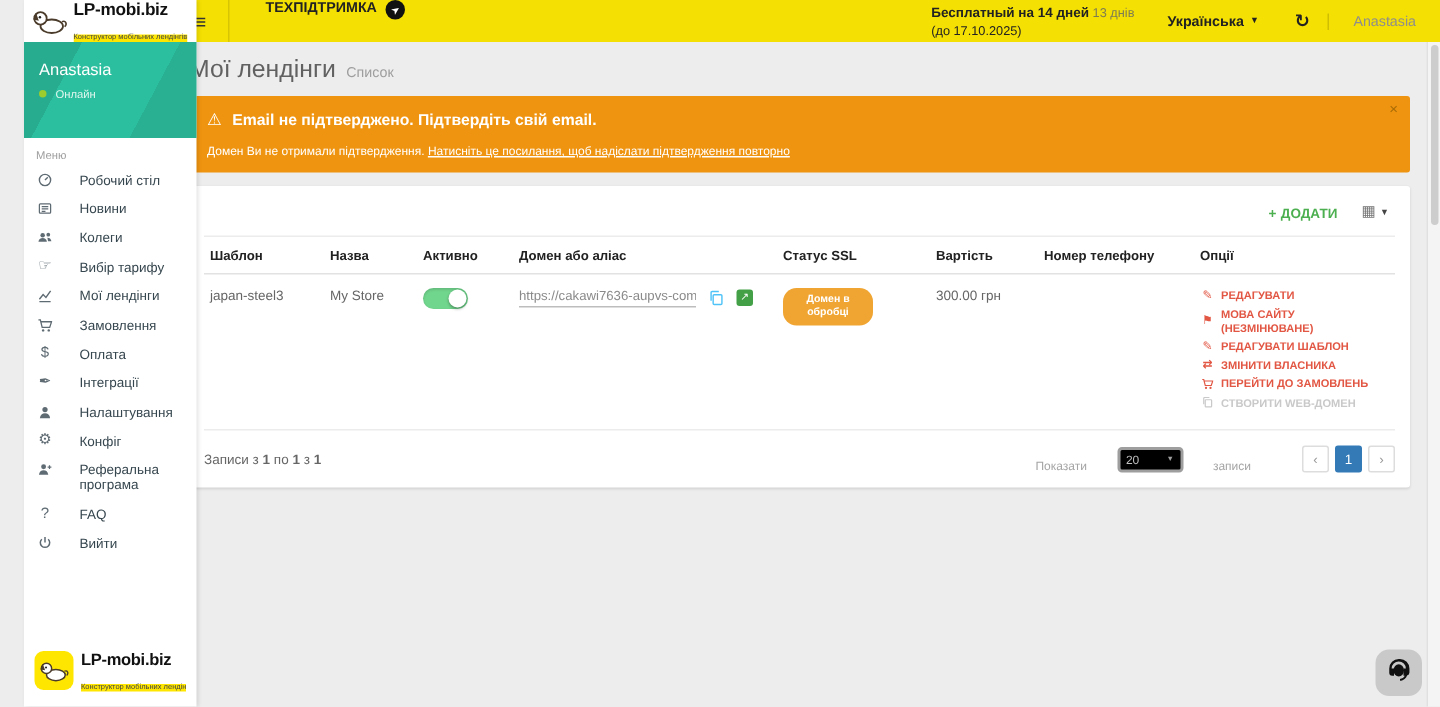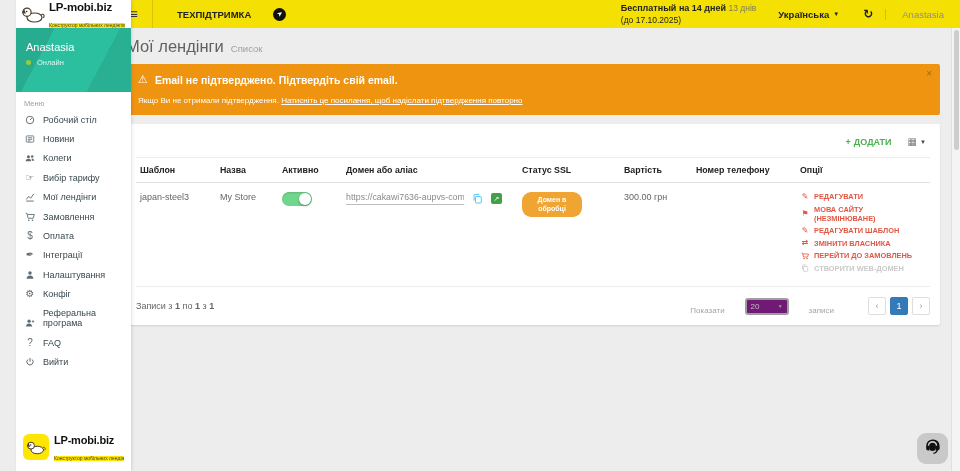--- a/index.html
+++ b/index.html
@@ -19,35 +19,35 @@
   .brand-sub { font-size:5px; background:#ffe600; color:#444; display:inline-block; margin-top:1px; }
   .profile { height:64px; padding:13px 10px 0; color:#fff; position:relative; overflow:hidden;
              background:
                linear-gradient(118deg, rgba(0,0,0,.10) 0 26%, transparent 26%),
                linear-gradient(298deg, rgba(0,0,0,.08) 0 30%, transparent 30%),
                #2cbf9f; }
   .profile-name { font-size:11px; font-weight:400; }
   .profile-status { font-size:7.5px; margin-top:5px; display:flex; align-items:center; gap:6px; color:#dff6ee; }
   .dot { width:5px; height:5px; border-radius:50%; background:#9ccc2e; }
   .menu-label { font-size:7.5px; color:#9e9e9e; padding:7px 8px 2px; }
-  .menu-item { display:flex; align-items:flex-end; gap:7px; padding:4.7px 8px; font-size:9px; color:#37474f; cursor:pointer; }
+  .menu-item { display:flex; align-items:flex-start; gap:17px; padding:4.7px 8px; font-size:9px; color:#37474f; cursor:pointer; }
   .mi { width:12px; flex:none; text-align:center; color:#5f6b73; font-size:10px; line-height:1; }
   .mi svg { width:10px; height:10px; display:block; margin:0 auto; }
   .side-bottom { margin-top:auto; display:flex; align-items:center; gap:5px; padding:8px 7px; }
   .sq { width:26px; height:26px; background:#ffe600; border-radius:6px; flex:none;
         display:flex; align-items:center; justify-content:center; }
   .sq svg { width:20px; height:15px; }
   .sb-name { font-size:11px; font-weight:bold; color:#111; letter-spacing:-.2px; }
   .sb-sub { font-size:5px; background:#ffe600; color:#444; display:inline-block; }
   
   .topbar { position:absolute; left:115px; right:0; top:0; height:28px; background:#f5e003;
             display:flex; align-items:stretch; z-index:4; }
   .tb-burger { width:38px; display:flex; align-items:center; justify-content:center; font-size:14px;
                color:#333; border-right:1px solid rgba(0,0,0,.12); cursor:pointer; }
-  .tb-support { display:flex; align-items:center; gap:22px; padding:0 24px; font-size:9.5px; font-weight:bold; color:#222; cursor:pointer; }
+  .tb-support { display:flex; gap:6px; padding:0 24px; font-size:9.5px; font-weight:bold; color:#222; cursor:pointer; }
   .tg { width:13px; height:13px; border-radius:50%; background:#111; color:#fff; flex:none;
         display:flex; align-items:center; justify-content:center; font-size:7px; }
   .tg span { transform: rotate(-35deg); display:block; }
   .tb-right { margin-left:auto; display:flex; align-items:center; }
   .tb-trial { font-size:8.5px; color:#222; line-height:1.35; padding:0 10px; }
   .tb-trial b { font-size:9px; }
   .tb-trial .muted { color:#7d7d52; }
   .tb-lang { font-size:9.5px; font-weight:bold; color:#222; padding:0 12px; display:flex; gap:4px; align-items:center; cursor:pointer; }
   .tb-lang .caret { font-size:6px; }
   .tb-refresh { padding:0 12px; font-size:12px; font-weight:bold; color:#222; display:flex; align-items:center; cursor:pointer; }
@@ -87,21 +87,21 @@
   .badge { display:inline-block; background:#f0a532; color:#fff; font-size:7px; font-weight:bold; text-align:center;
            border-radius:9px; padding:3px 9px; max-width:60px; line-height:1.35; }
   .opt { display:flex; align-items:center; gap:4px; color:#e25744; font-size:7.4px; font-weight:bold;
          margin-bottom:3.6px; cursor:pointer; }
   .oi { width:10px; flex:none; font-size:8px; text-align:center; line-height:1; }
   .oi svg { width:8px; height:8px; display:block; margin:0 auto; }
   .opt.disabled { color:#c9c9c9; cursor:default; }
   .card-footer { display:flex; align-items:center; padding-top:10px; font-size:9px; color:#666; }
   .records b { font-weight:bold; }
   .cf-right { margin-left:auto; display:flex; align-items:flex-end; gap:20px; font-size:8px; color:#a5a5a5; }
-  .page-size { width:44px; height:17px; background:#701a75; border:2px solid #9e9e9e; border-radius:3px; color:#c0c0c0;
+  .page-size { width:44px; height:17px; background:#000000; border:2px solid #9e9e9e; border-radius:3px; color:#c0c0c0;
                display:flex; align-items:center; justify-content:space-between; padding:0 4px; font-size:8px; cursor:pointer; }
   .pager { display:flex; margin-left:10px; }
   .pg { min-width:18px; height:18px; border:1px solid #ddd; background:#fff; color:#999; font-size:9px;
         display:flex; align-items:center; justify-content:center; margin-left:4px; border-radius:2px; cursor:pointer; }
   .pg.active { background:#337ab7; border-color:#337ab7; color:#fff; }
   
   .scrollbar { position:absolute; right:0; top:28px; bottom:0; width:9px; background:#f4f4f4; z-index:3; border-left:1px solid #e0e0e0; }
   .scroll-thumb { position:absolute; top:2px; left:2px; width:5px; height:120px; background:#cdcdcd; border-radius:3px; }
   .support-fab { position:absolute; right:12px; bottom:7px; width:31px; height:31px; border-radius:9px; background:#c9c9c9;
                  display:flex; align-items:center; justify-content:center; z-index:6; cursor:pointer; }
@@ -281,21 +281,21 @@
     <span class="page-title">Мої лендінги</span>
     <span class="page-sub">Список</span>
   </div>
 
   <div class="alert">
     <div class="alert-title">
       <span class="warn-ic">⚠</span>
       <span>Email не підтверджено. Підтвердіть свій email.</span>
     </div>
     <div class="alert-text">
-      <span>Якщо Ви не отримали підтвердження.</span>
+      <span>Домен Ви не отримали підтвердження.</span>
       <span class="lnk">Натисніть це посилання, щоб надіслати підтвердження повторно</span>
     </div>
     <span class="alert-close">×</span>
   </div>
 
   <div class="card">
     <div class="card-toolbar">
       <span class="add-btn">
         <span>+</span>
         <span>ДОДАТИ</span>

